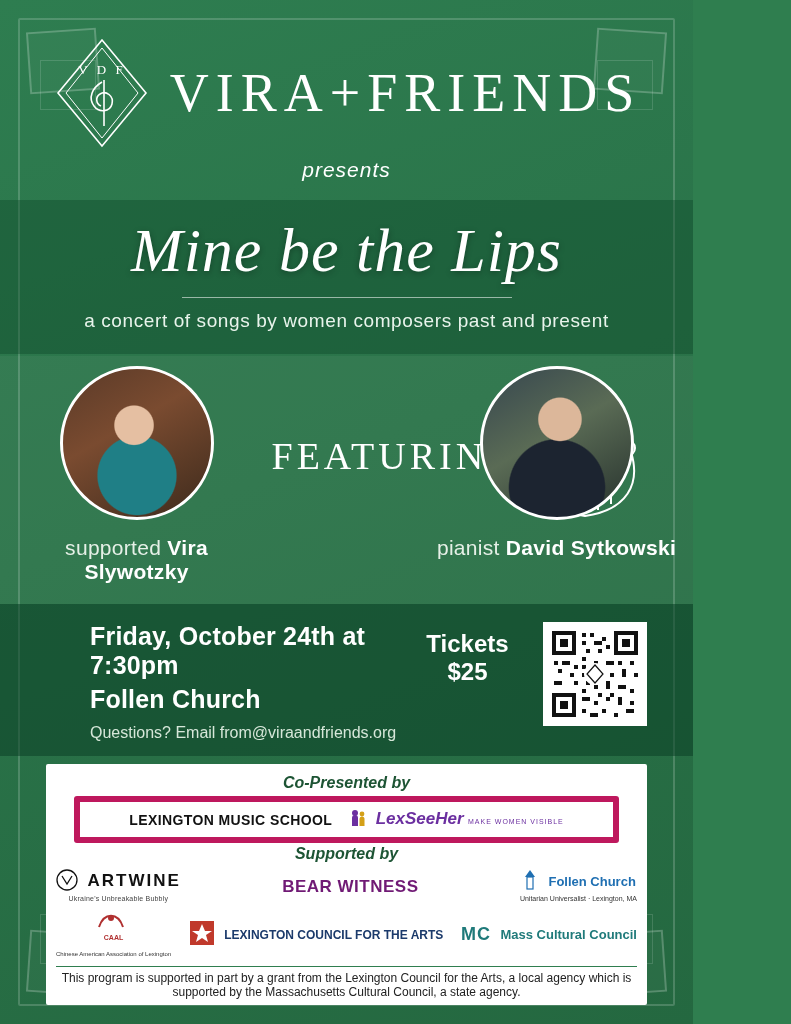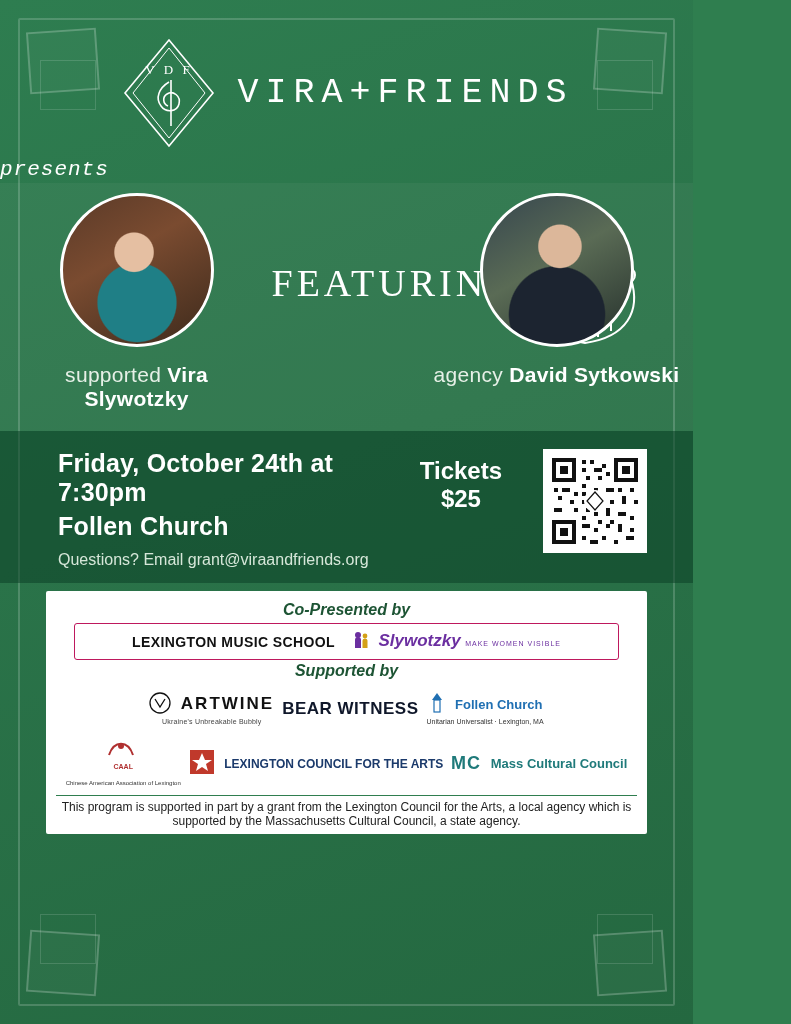--- a/index.html
+++ b/index.html
@@ -46,29 +46,29 @@
 
   
   .header {
     padding-top: 34px;
     display: flex; align-items: center; justify-content: center;
     gap: 18px;
   }
   .logo-mark { width: 100px; height: 118px; }
   .brand {
     color: #ffffff;
-    font-family: Liberation Mono, monospace;
-    font-size: 35px;
+    font-family: Liberation Serif, serif;
+    font-size: 54px;
     letter-spacing: 7px;
     font-weight: 400;
   }
   .presents {
-    text-align: left;
+    text-align: center;
     color: #ffffff;
-    font-family: Liberation Mono, monospace;
+    font-family: Liberation Sans, sans-serif;
     font-style: italic;
     font-size: 21px;
     margin-top: 6px;
     letter-spacing: 1px;
   }
 
   
   .title-band {
     margin-top: 18px;
     background: rgba(12,70,40,0.40);
@@ -152,21 +152,21 @@
   .artist-line .name { font-weight: bold; color: #ffffff; }
 
   
   .details {
     background: rgba(10,62,36,0.52);
     padding: 18px 0 14px 0;
     margin-top: 0;
   }
   .details-inner {
     display: flex; justify-content: space-between; align-items: flex-start;
-    padding: 0 46px 0 58px;
+    padding: 0 46px 0 90px;
   }
   .details-left { color: #ffffff; }
   .details-left .line {
     font-size: 25px;
     font-weight: bold;
     letter-spacing: 0.2px;
     margin-bottom: 5px;
   }
   .details-left .email {
     margin-top: 10px;
@@ -209,40 +209,40 @@
   }
   .sp-head {
     text-align: center;
     color: #1d5434;
     font-size: 16px;
     font-weight: bold;
     font-style: italic;
     margin: 2px 0 4px 0;
   }
   .copresent-box {
-    border: 1px solid #be185d;
+    border: 6px solid #be185d;
     border-radius: 3px;
     margin: 0 18px;
     padding: 7px 10px;
     display: flex; align-items: center; justify-content: center; gap: 18px;
   }
   .lms-name {
     font-size: 14px; font-weight: bold; letter-spacing: 0.4px; color: #111;
   }
   .lexseeher { text-align: center; line-height: 1; }
   .lexseeher .l1 { font-size: 17px; font-weight: bold; color: #6b2fa0; font-style: italic; }
   .lexseeher .l2 { font-size: 7px; letter-spacing: 1px; color: #6b2fa0; }
   .sp-row {
-    display: flex; align-items: center; justify-content: center;
-    margin-top: 12px; gap: 8px;
+    display: flex; align-items: center; justify-content: space-between;
+    margin-top: 6px; gap: 8px;
   }
   .sp { text-align: center; line-height: 1.15; }
   .artwine .t { font-size: 17px; font-weight: bold; letter-spacing: 2px; color: #111; }
   .artwine .s { font-size: 7px; color: #444; letter-spacing: .2px; }
-  .bearwitness .t { font-size: 17px; font-weight: bold; color: #0f172a; letter-spacing: .5px; }
+  .bearwitness .t { font-size: 17px; font-weight: bold; color: #701a75; letter-spacing: .5px; }
   .follen .t { font-size: 13px; font-weight: bold; color: #1f6fb2; }
   .follen .s { font-size: 7px; color: #333; }
   .caal .t { font-size: 7px; color: #b03030; font-weight: bold; }
   .caal .s { font-size: 6px; color: #333; }
   .lca .t { font-size: 12px; font-weight: bold; color: #1b3a6b; line-height: 1.05; }
   .mcc .t { font-size: 13px; font-weight: bold; color: #1f7a7a; line-height: 1.1; text-align: left; }
   .disclaimer {
     text-align: center;
     font-size: 12px;
     color: #222;
@@ -275,20 +275,25 @@
           <polygon points="50,14 86,59 50,104 14,59" fill="none" stroke="#ffffff" stroke-width="1"></polygon>
           <text x="50" y="40" fill="#ffffff" font-size="13" font-family="Liberation Serif, serif" text-anchor="middle" letter-spacing="3">V D F</text>
           <path d="M50 48 c-10 6 -14 16 -8 24 c5 7 16 6 18 -2 c2 -8 -6 -14 -12 -10 c-5 3 -4 10 1 12" fill="none" stroke="#ffffff" stroke-width="1.6"></path>
           <line x1="52" y1="46" x2="52" y2="92" stroke="#ffffff" stroke-width="1.6"></line>
         </svg>
       </span>
       <span class="brand">VIRA+FRIENDS</span>
     </div>
     <div class="presents">presents</div>
 
+    <div class="title-band">
+      <div class="title">Mine be the Lips</div>
+      <div class="rule"></div>
+      <div class="subtitle">a concert of songs by women composers past and present</div>
+    </div>
 
     <div class="featuring-wrap">
       <div class="artists">
 
         <div class="artist">
           <div class="photo left"></div>
           <div class="artist-line">
             <span class="role">supported</span>
             <span class="name">Vira Slywotzky</span>
           </div>
@@ -314,34 +319,34 @@
                 <line x1="79" y1="54" x2="79" y2="118"></line>
                 <line x1="92" y1="56" x2="92" y2="112"></line>
               </g>
             </svg>
           </span>
         </div>
 
         <div class="artist">
           <div class="photo right"></div>
           <div class="artist-line">
-            <span class="role">agency</span>
+            <span class="role">pianist</span>
             <span class="name">David Sytkowski</span>
           </div>
         </div>
 
       </div>
     </div>
 
     <div class="details">
       <div class="details-inner">
         <div class="details-left">
           <div class="line">Friday, October 24th at 7:30pm</div>
           <div class="line">Follen Church</div>
-          <div class="email">Questions? Email grant@viraandfriends.org</div>
+          <div class="email">Questions? Email from@viraandfriends.org</div>
         </div>
         <div class="details-right">
           <div class="qr-row">
             <div class="tickets-price">Tickets $25</div>
             <div class="qr">
               <svg width="94" height="94" viewBox="0 0 94 94">
                 <rect width="94" height="94" fill="#ffffff"></rect>
                 <g fill="#111111">
                   <rect x="4" y="4" width="24" height="24"></rect>
                     <rect x="8" y="8" width="16" height="16" fill="#fff"></rect>
@@ -412,21 +417,21 @@
         <span class="lms-name">LEXINGTON MUSIC SCHOOL</span>
         <span class="lexseeher">
           <span class="sp-ico">
             <svg width="16" height="18" viewBox="0 0 16 18">
               <circle cx="5" cy="4" r="3" fill="#6b2fa0"></circle>
               <path d="M2 17 L2 9 a3 3 0 0 1 6 0 L8 17 Z" fill="#6b2fa0"></path>
               <circle cx="12" cy="5" r="2.4" fill="#d4a017"></circle>
               <path d="M9.5 17 L9.5 10 a2.5 2.5 0 0 1 5 0 L14.5 17 Z" fill="#d4a017"></path>
             </svg>
           </span>
-          <span class="l1">Slywotzky</span>
+          <span class="l1">LexSeeHer</span>
           <span class="l2">MAKE WOMEN VISIBLE</span>
         </span>
       </div>
 
       <div class="sp-head">Supported by</div>
 
       <div class="sp-row">
         <span class="sp artwine">
           <span class="sp-ico">
             <svg width="22" height="22" viewBox="0 0 22 22">

